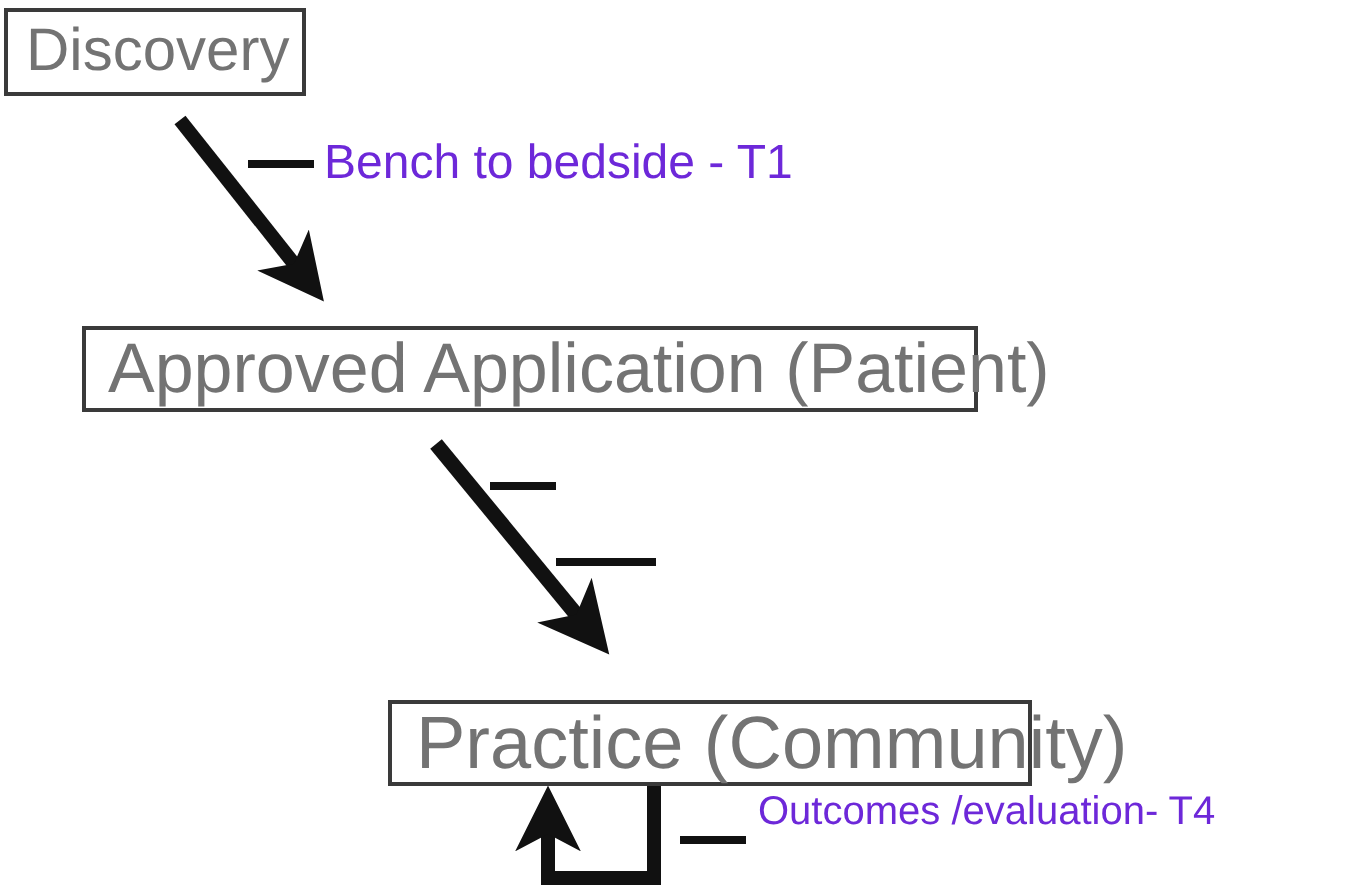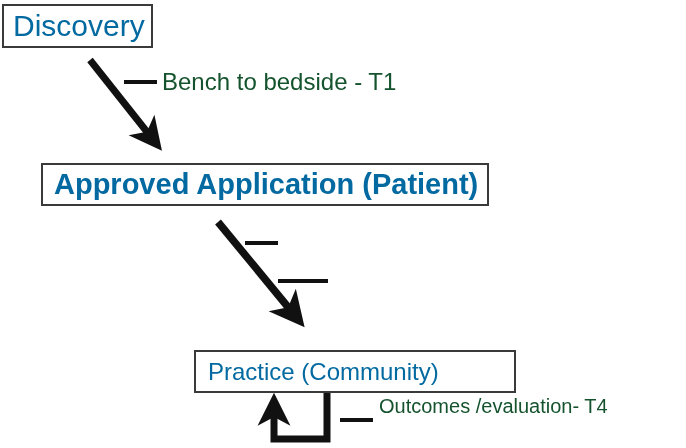--- a/index.html
+++ b/index.html
@@ -33,56 +33,55 @@
     border: 2px solid #3a3a3a;
     display: flex;
     align-items: center;
     justify-content: flex-start;
     color: #111111;
     white-space: nowrap;
   }
   .node-label {
     display: block;
     line-height: 1;
-    color: #0369a1;
+    color: #737373;
   }
   #node-discovery {
     left: 2px;
     top: 4px;
     width: 151px;
     height: 44px;
     padding-left: 9px;
   }
   #node-discovery .node-label {
     font-size: 30px;
   }
   #node-approved {
     left: 41px;
     top: 163px;
     width: 448px;
     height: 43px;
     padding-left: 11px;
   }
   #node-approved .node-label {
-    font-size: 29px;
-    font-weight: bold;
+    font-size: 35px;
   }
   #node-practice {
     left: 194px;
     top: 350px;
     width: 322px;
     height: 43px;
     padding-left: 12px;
   }
   #node-practice .node-label {
-    font-size: 24px;
+    font-size: 37px;
   }
   .edge-label {
     position: absolute;
-    color: #14532d;
+    color: #6d28d9;
     white-space: nowrap;
     line-height: 1;
   }
   #label-t1 {
     left: 162px;
     top: 70px;
     font-size: 24px;
   }
   #label-t2 {
     left: 277px;

